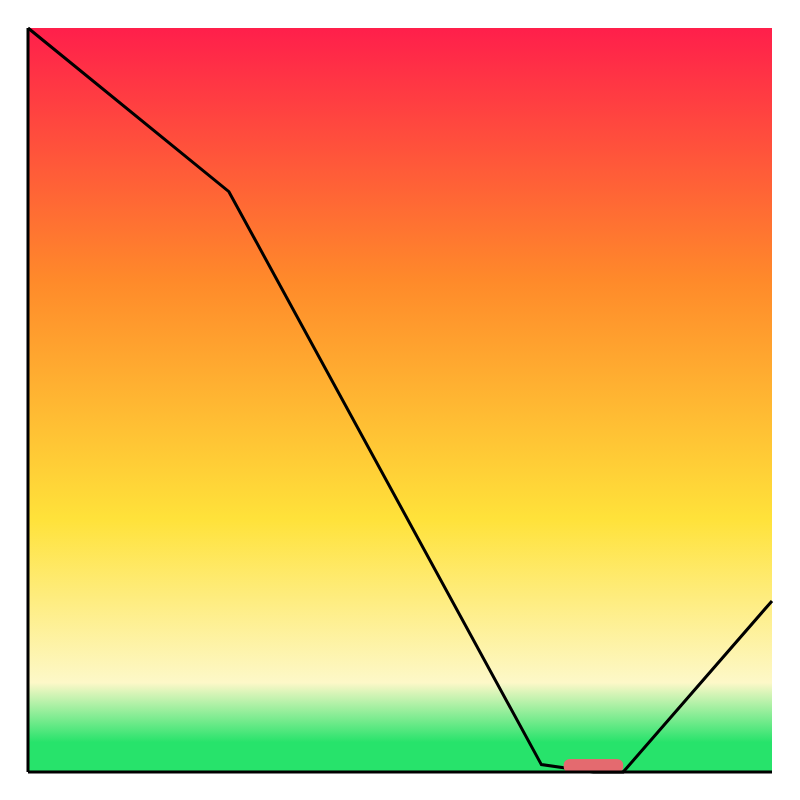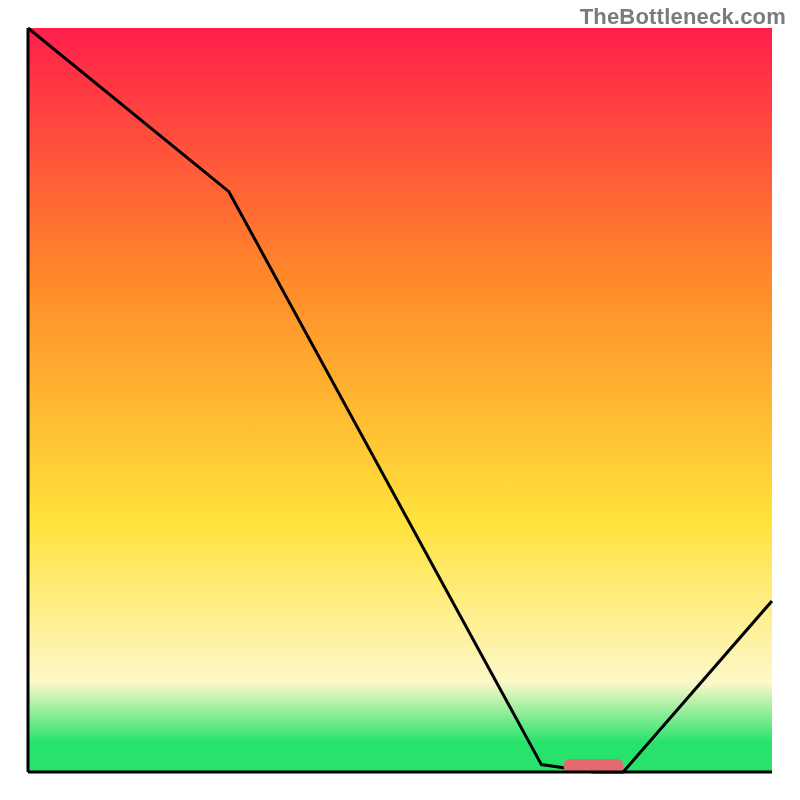--- a/index.html
+++ b/index.html
@@ -29,21 +29,20 @@
   svg.plot {
     position: absolute;
     top: 0;
     left: 0;
   }
 </style>
 </head>
 <body>
 <div class="wrap">
 
-  <div class="watermark">TheBottleneck.com</div>
 
   <svg class="plot" width="800" height="800" viewBox="0 0 800 800">
     <defs>
       <linearGradient id="bg-grad" x1="0" y1="0" x2="0" y2="1">
 
       <stop offset="0%" stop-color="#ff1f4b"></stop>
           <stop offset="34%" stop-color="#ff8a2a"></stop>
           <stop offset="66%" stop-color="#ffe23a"></stop>
           <stop offset="88%" stop-color="#fdf8c8"></stop>
           <stop offset="96%" stop-color="#27e36b"></stop>

